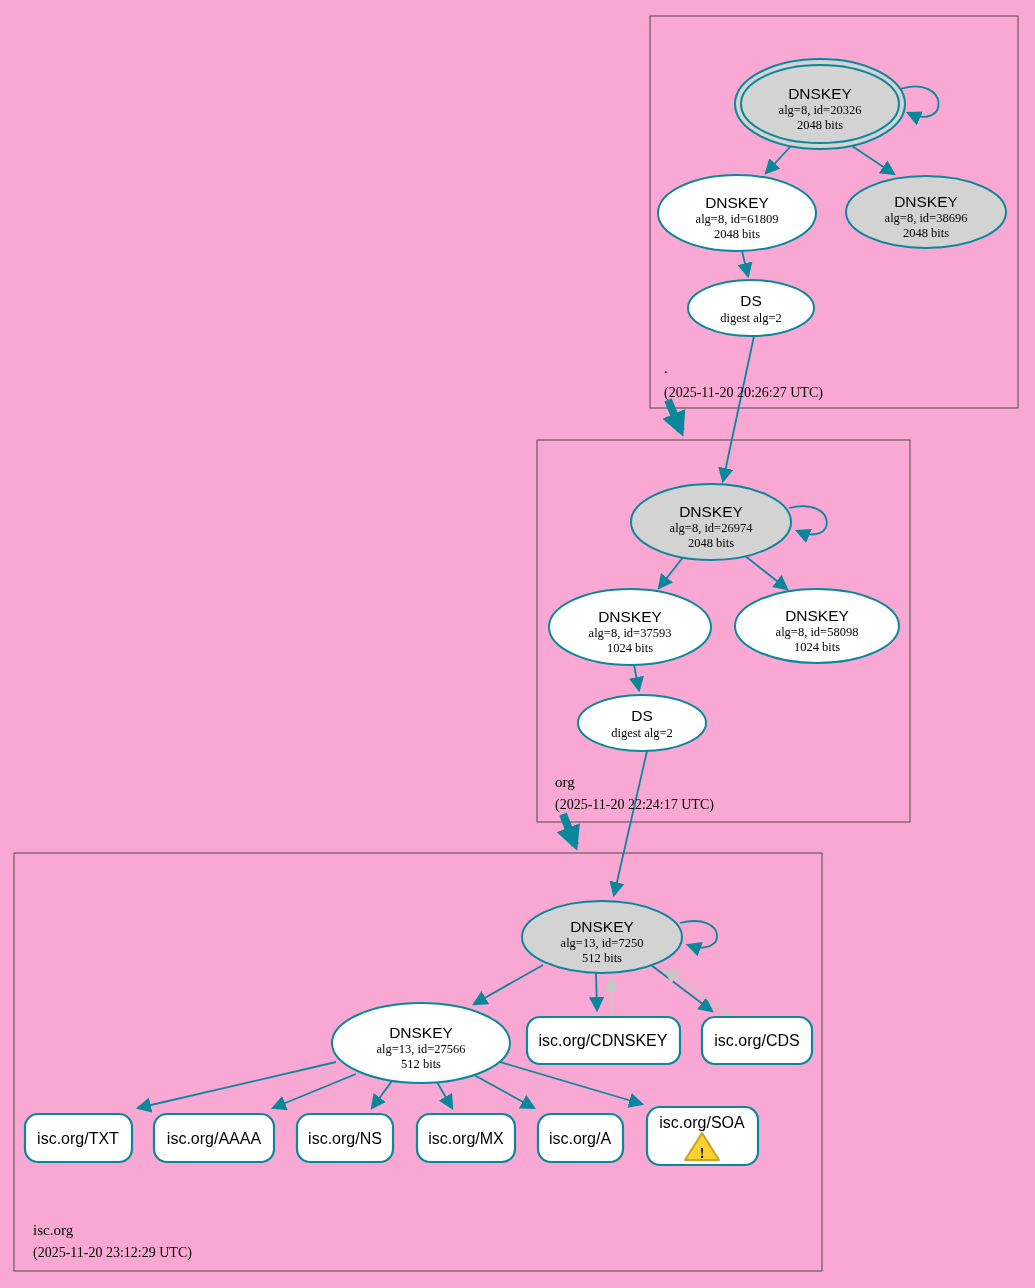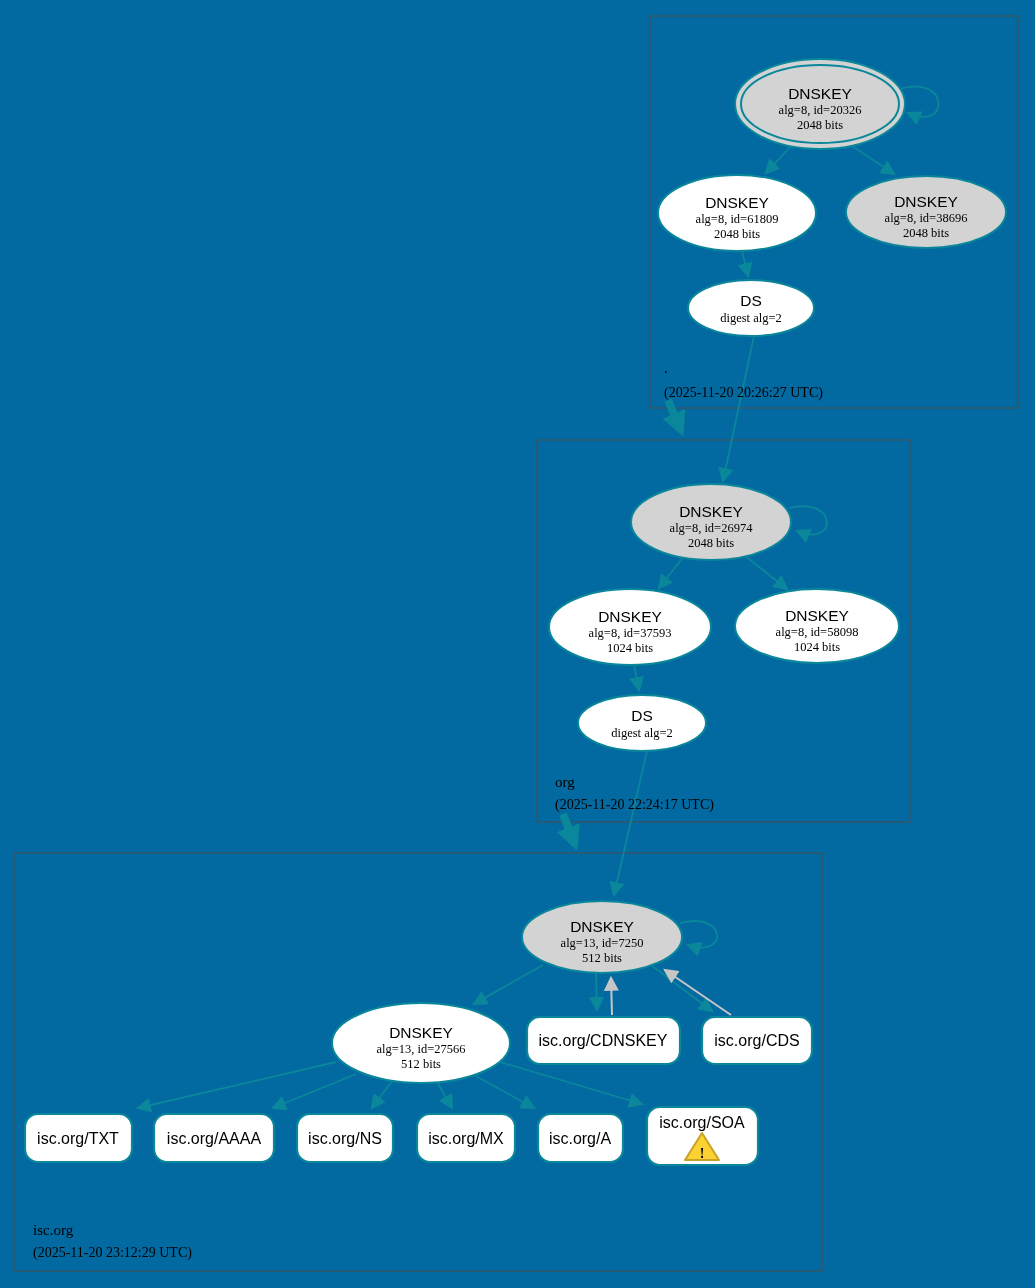--- a/index.html
+++ b/index.html
@@ -1,16 +1,16 @@
 <!DOCTYPE html>
 <html><head>
 <meta charset="utf-8">
 <style>
   html,body{margin:0;padding:0;background:#ffffff;}
-  .stage{position:relative;width:1035px;height:1288px;background:#0369a1;}
+  .stage{position:relative;width:1035px;height:1288px;background:#f9a8d4;}
   svg{display:block;}
   
   .zone-box{fill:none;stroke:#4c4c4c;stroke-width:1;}
   .ell{fill:#ffffff;stroke:#0a879a;stroke-width:2;}
   .ell-gray{fill:#d3d3d3;stroke:#0a879a;stroke-width:2;}
   .rr{fill:#ffffff;stroke:#0a879a;stroke-width:2.2;}
   .edge{fill:none;stroke:#0a879a;stroke-width:1.8;}
   .edge-thick{fill:none;stroke:#0a879a;stroke-width:8;}
   .edge-gray{fill:none;stroke:#c6c6c6;stroke-width:2;}
   

